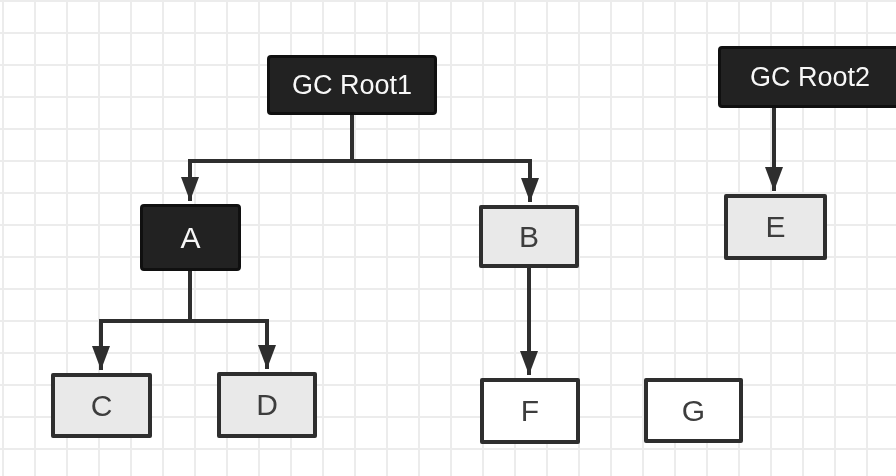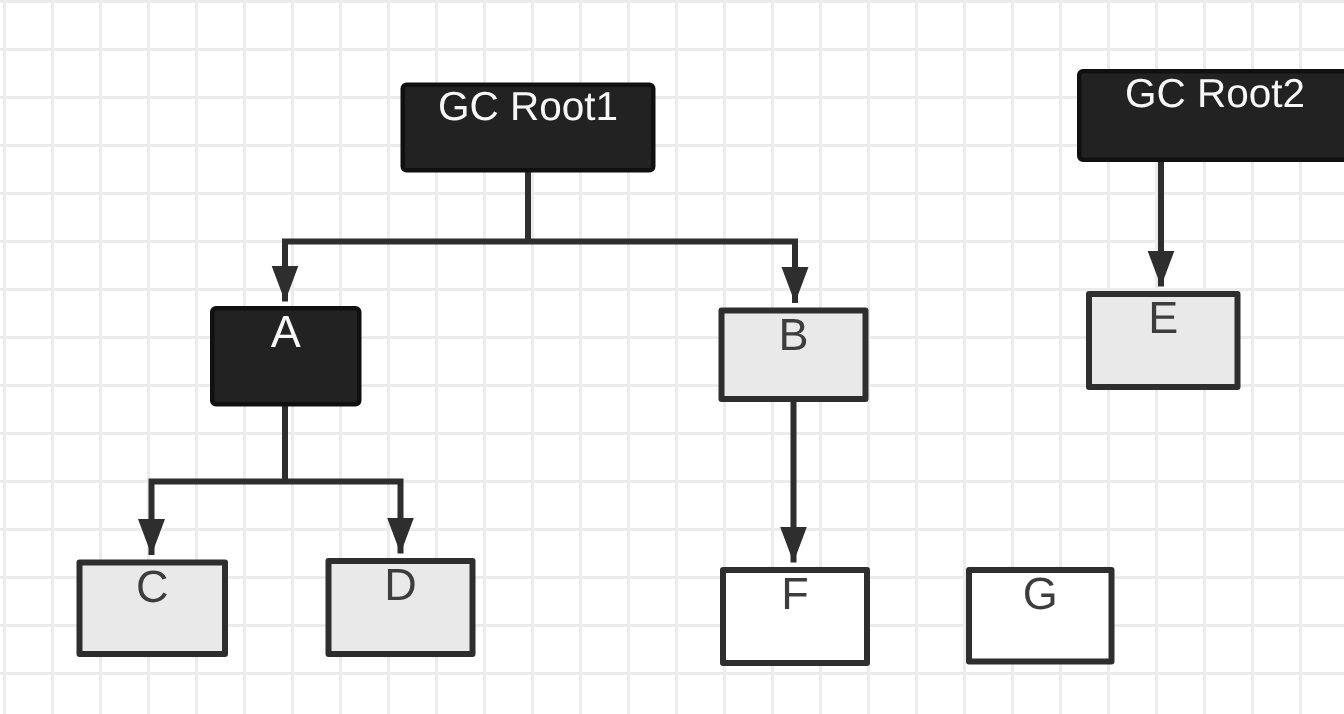--- a/index.html
+++ b/index.html
@@ -31,21 +31,21 @@
     stroke-linecap: butt;
     stroke-linejoin: miter;
   }
   .arrowhead {
     fill: var(--connector, #2e2e2e);
   }
   .node {
     position: absolute;
     box-sizing: border-box;
     display: flex;
-    align-items: flex-start;
+    align-items: center;
     justify-content: center;
     text-align: center;
     user-select: none;
   }
   .node.dark {
     background: var(--dark-fill, #222222);
     border: 3px solid var(--dark-border, #101010);
     color: var(--text-light, #f7f7f7);
     border-radius: 4px;
   }

